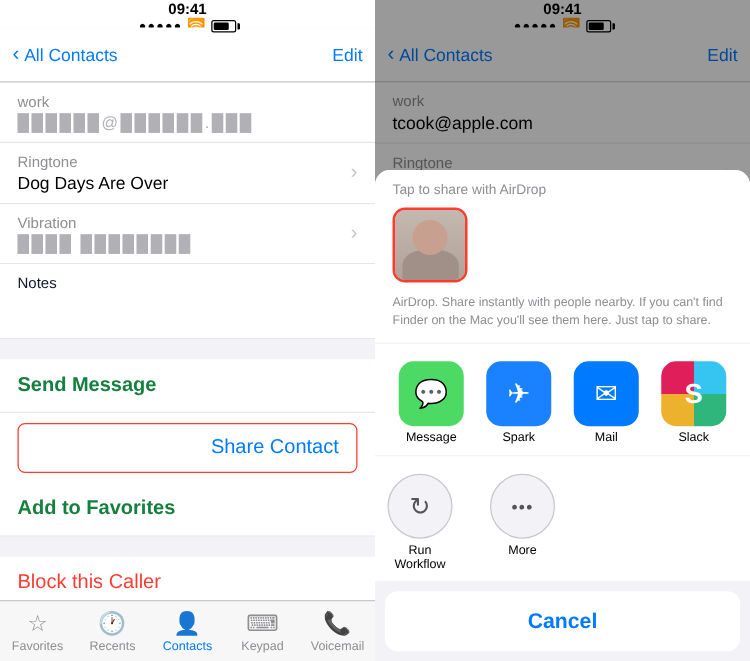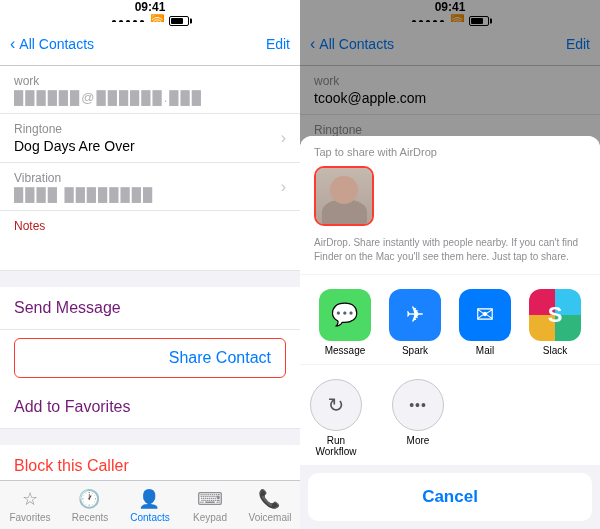--- a/index.html
+++ b/index.html
@@ -101,28 +101,28 @@
       display: flex; align-items: center; justify-content: space-between;
     }
     .arrow-right { color: #c7c7cc; font-size: 16px; }
 
     .notes-row {
       padding: 8px 14px;
       background: #fff;
       min-height: 60px;
       border-bottom: 1px solid #e5e5ea;
     }
-    .notes-label { font-size: 12px; color: #b91c1c; margin-bottom: 2px; }
+    .notes-label { font-size: 12px; color: #0f172a; margin-bottom: 2px; }
     .action-btn {
       padding: 12px 14px;
       font-size: 16px;
       border-bottom: 1px solid #e5e5ea;
       cursor: pointer;
     }
-    .action-btn.blue { color: #701a75; }
+    .action-btn.blue { color: #15803d; font-weight: bold; }
     .action-btn.red { color: #ff3b30; }
 
     
     .tab-bar {
       height: 49px;
       background: #f7f7f7;
       border-top: 1px solid #c8c7cc;
       display: flex;
       align-items: center;
       justify-content: space-around;

